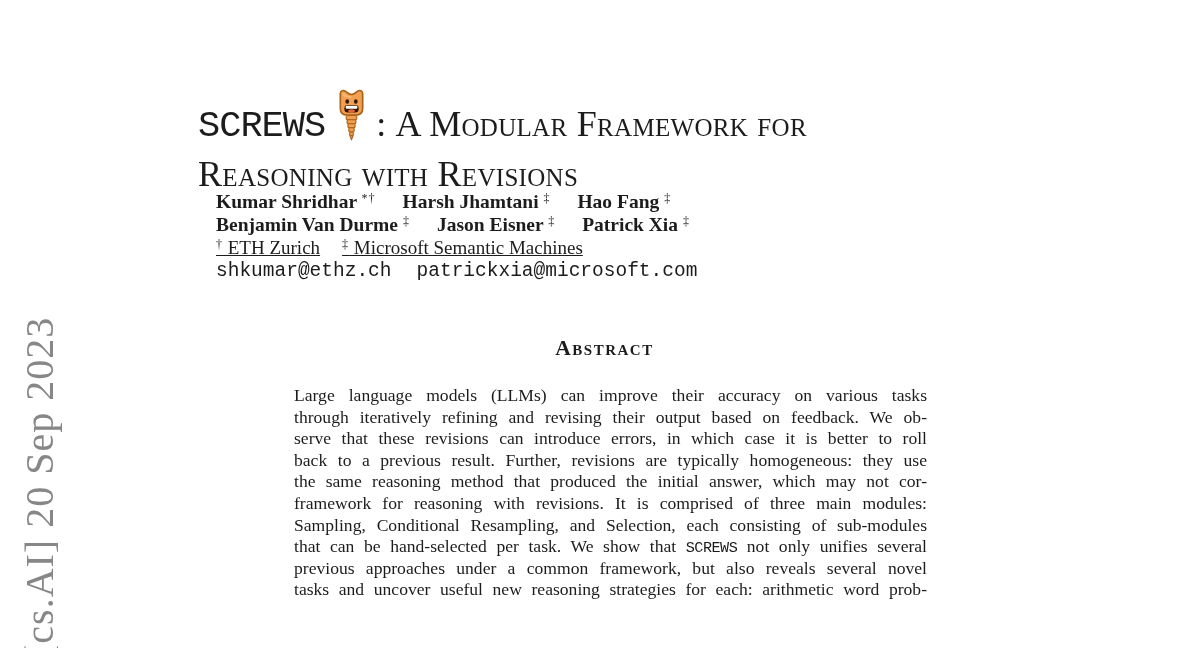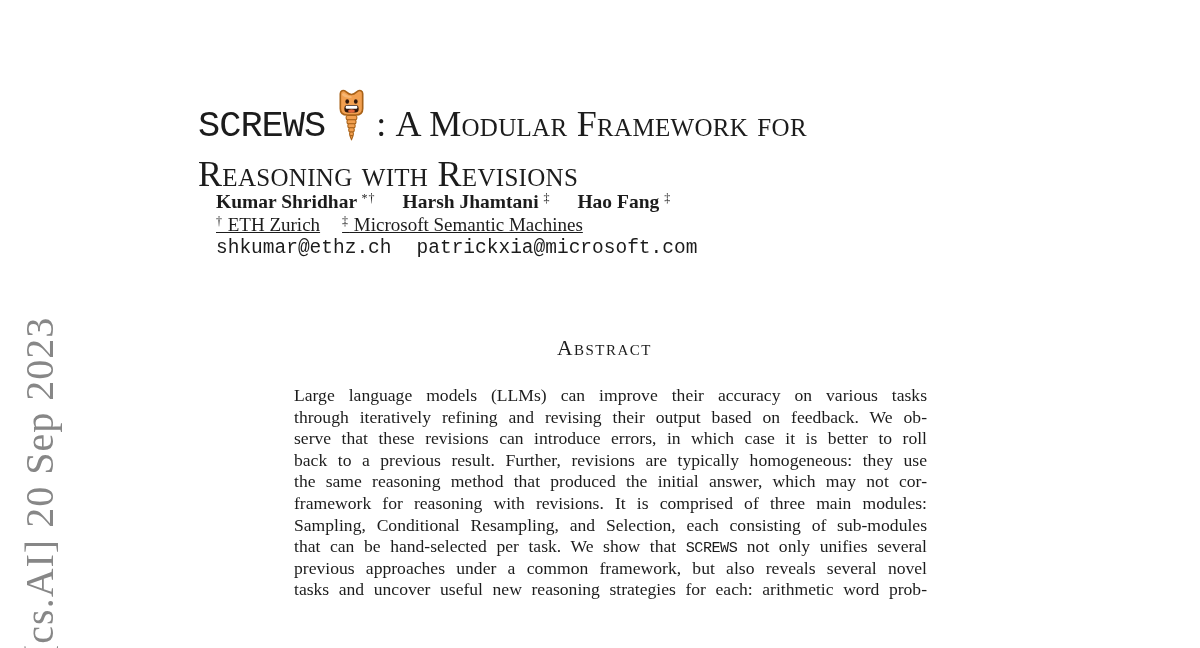--- a/index.html
+++ b/index.html
@@ -70,20 +70,21 @@
   .emails .email + .email { margin-left: 25px; }
 
   
   .abs-heading {
     position: absolute;
     left: 282px; top: 336px;
     width: 645px;
     text-align: center;
     font-size: 21.5px;
     letter-spacing: 1.5px;
+    font-weight: bold;
   }
   .abstract {
     position: absolute;
     left: 282px; top: 385px;
     width: 645px;
     font-size: 17.6px;
   }
   .abs-line {
     height: 21.6px;
     line-height: 21.6px;
@@ -119,20 +120,21 @@
         <path d="M16.4 48.4 L19.6 48.4 L18 52.6 Z"></path>
       </g>
     </svg><span class="colon">:</span><span class="sc">A Modular Framework for</span>
   </div>
   <div class="t-line sc">Reasoning with Revisions</div>
 </header>
 
 <section class="authors">
   <div id="author-rows">
       <div class="author-row"><span class="author">Kumar Shridhar <sup>*†</sup></span><span class="author">Harsh Jhamtani <sup>‡</sup></span><span class="author">Hao Fang <sup>‡</sup></span></div>
+      <div class="author-row"><span class="author">Benjamin Van Durme <sup>‡</sup></span><span class="author">Jason Eisner <sup>‡</sup></span><span class="author">Patrick Xia <sup>‡</sup></span></div>
     </div>
   <div class="affil" id="affil-row"><span class="affil-item"><sup>†</sup> ETH Zurich</span><span class="affil-item"><sup>‡</sup> Microsoft Semantic Machines</span></div>
   <div class="emails" id="email-row"><span class="email">shkumar@ethz.ch</span><span class="email">patrickxia@microsoft.com</span></div>
 </section>
 
 <div class="abs-heading sc">Abstract</div>
 <section class="abstract" id="abstract-lines">
     <div class="abs-line"><span class="seg-p">Large language models (LLMs) can improve their accuracy on various tasks</span></div>
     <div class="abs-line"><span class="seg-p">through iteratively refining and revising their output based on feedback. We ob-</span></div>
     <div class="abs-line"><span class="seg-p">serve that these </span><span class="seg-i">revisions</span><span class="seg-p"> can introduce errors, in which case it is better to roll</span></div>

